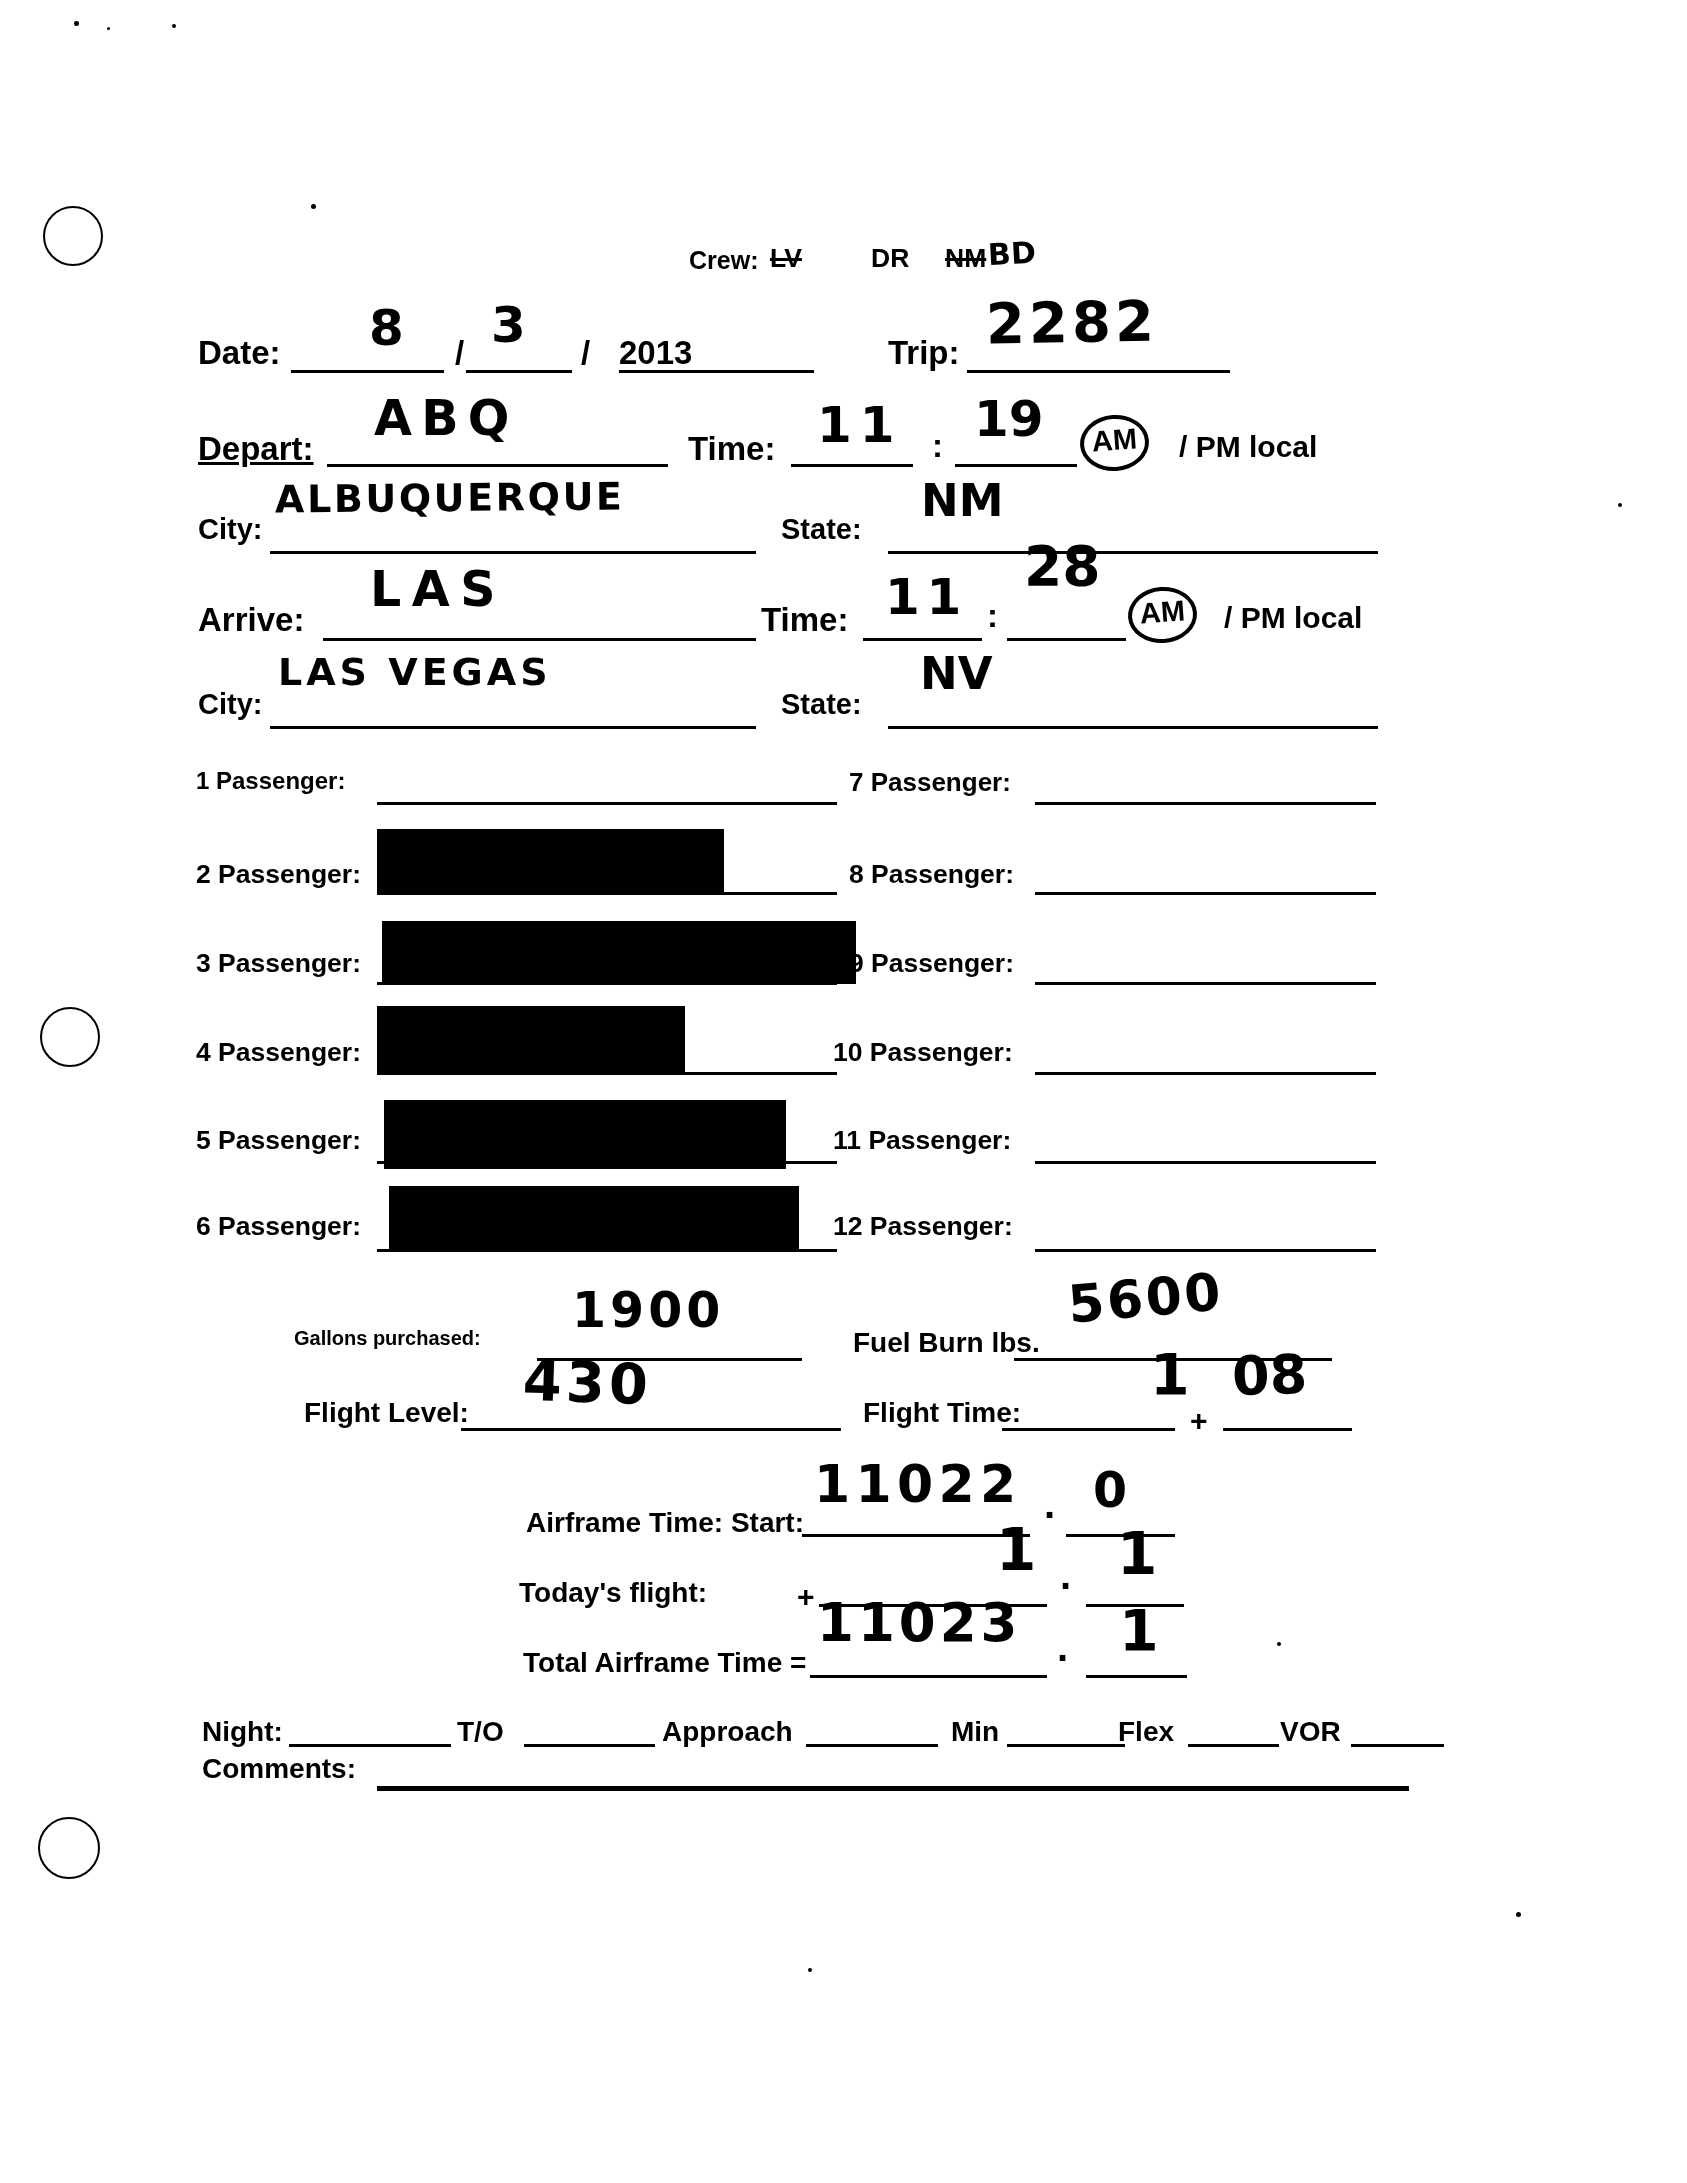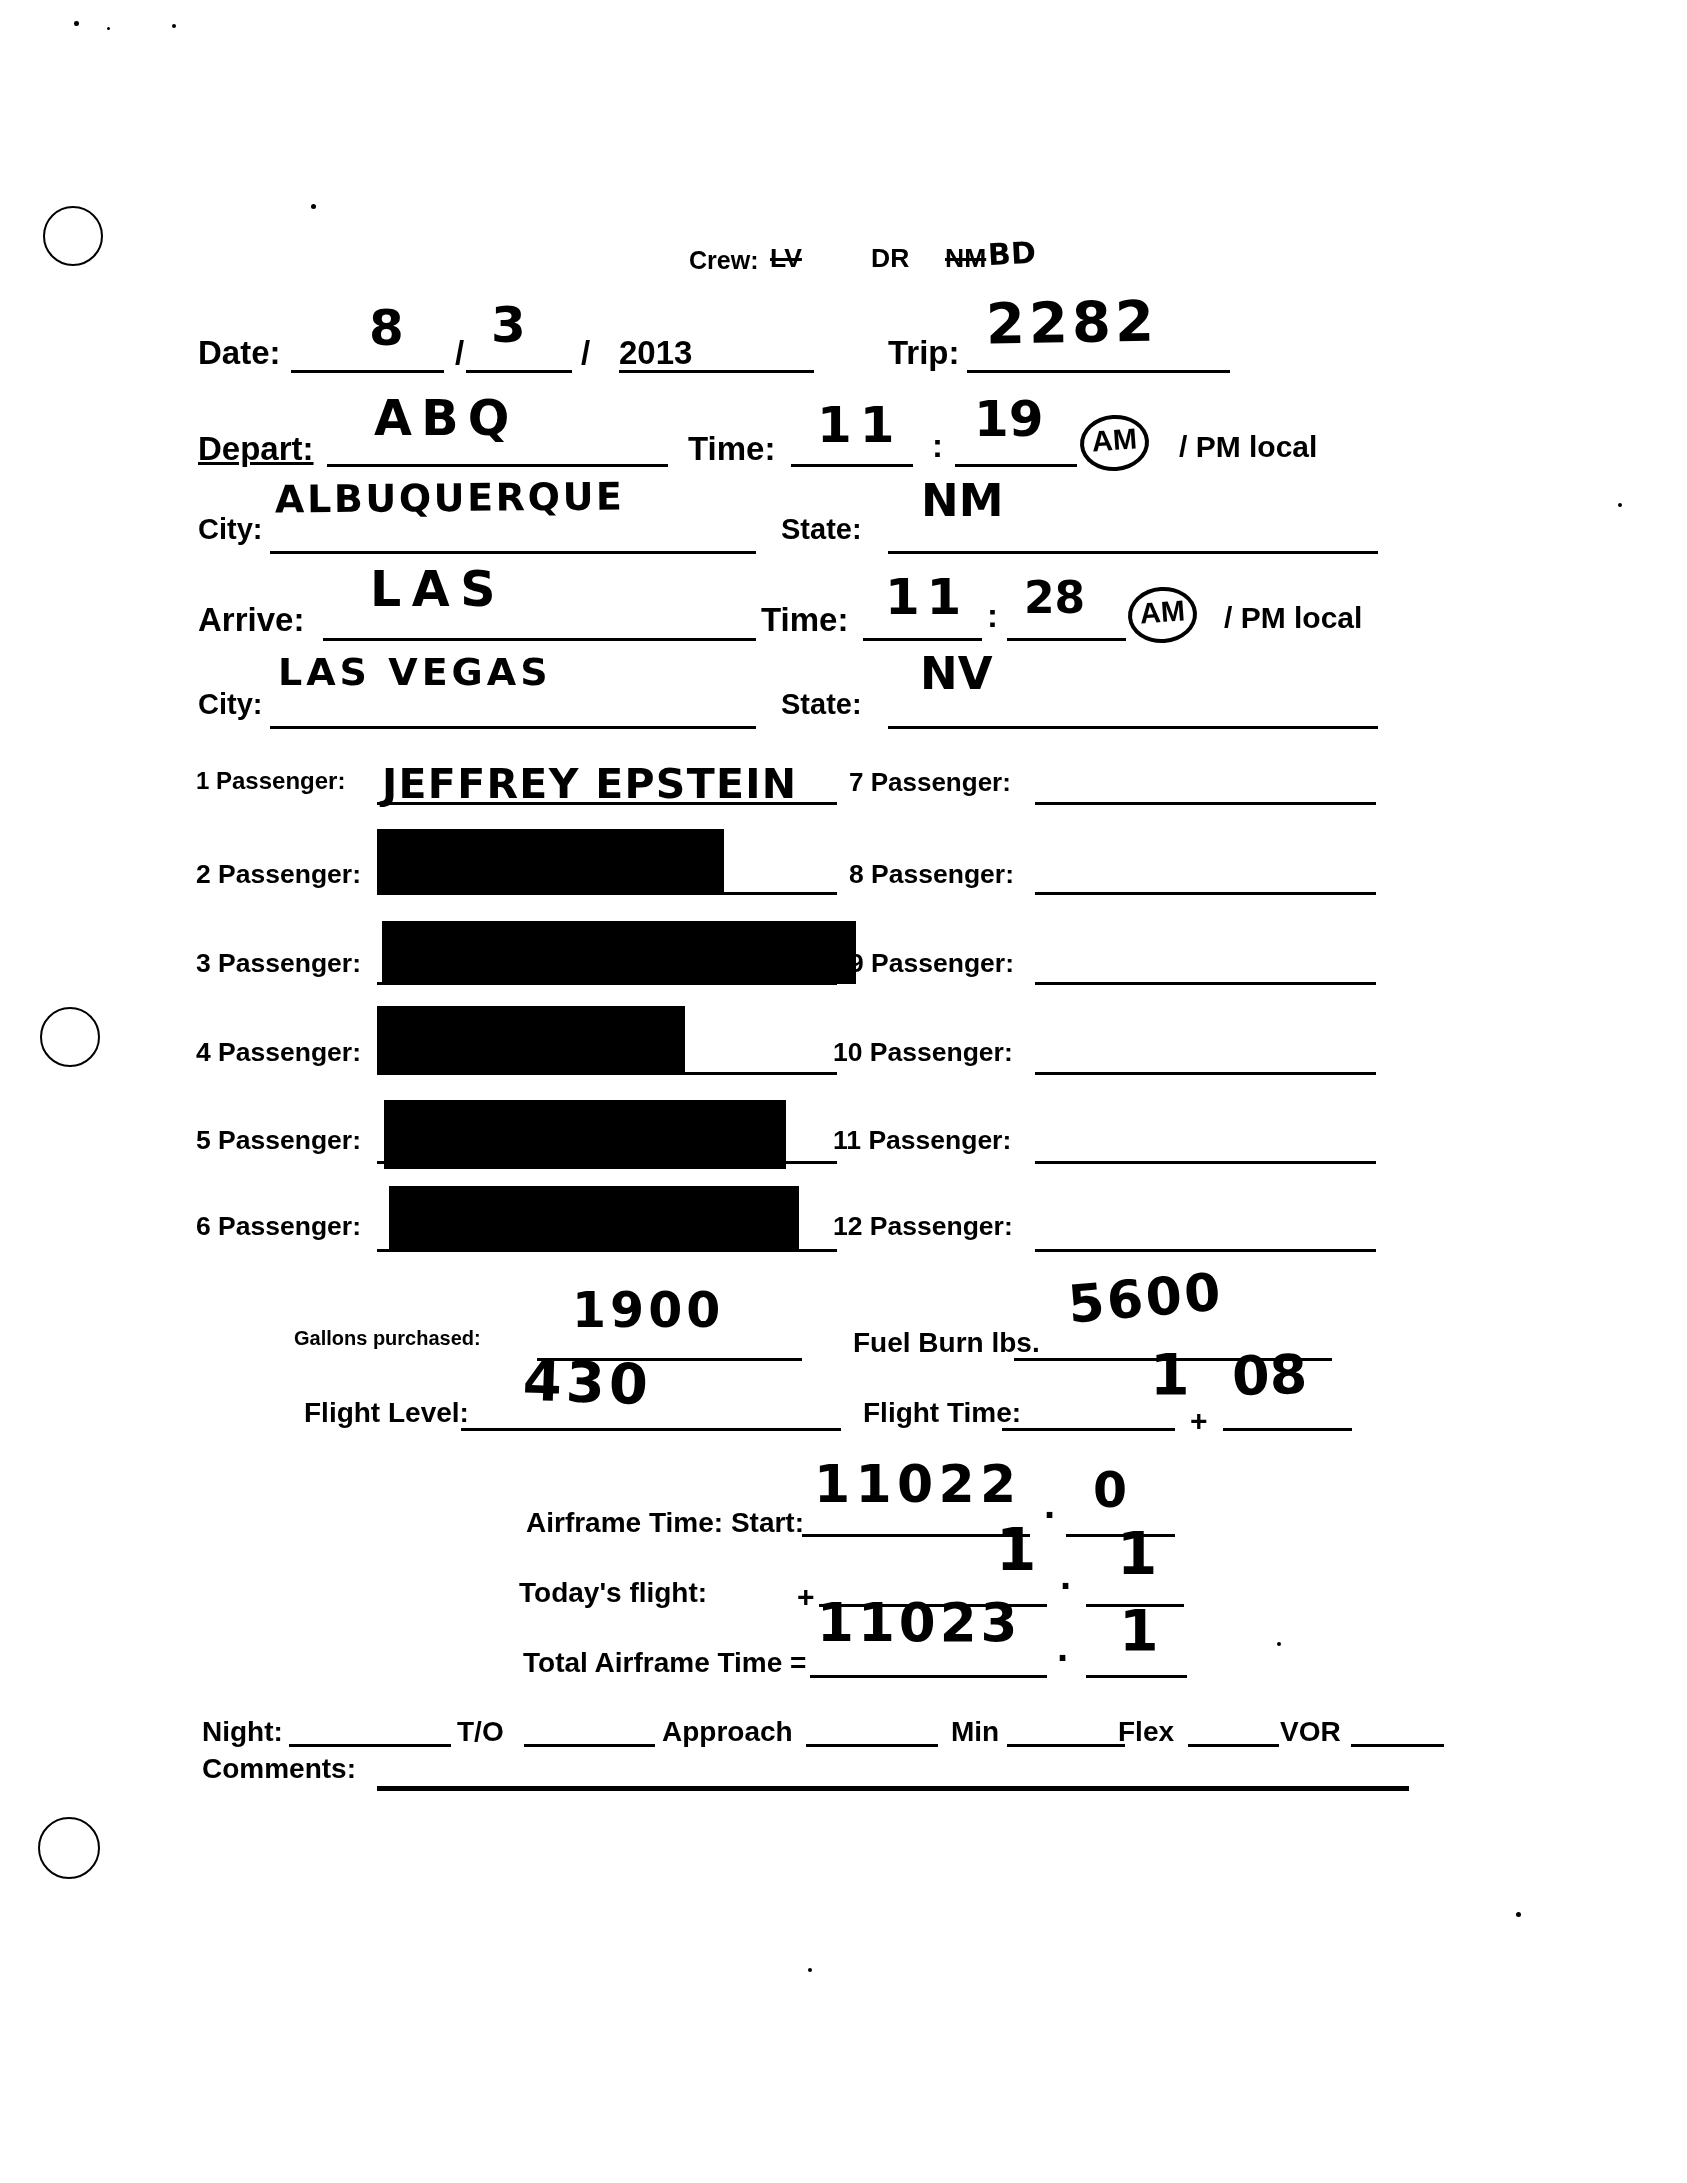--- a/index.html
+++ b/index.html
@@ -74,33 +74,32 @@
   <div class="line" style="left:888px;top:551px;width:490px;"></div>
 
   <div class="abs b" style="left:198px;top:601px;font-size:33px;">Arrive:</div>
   <div class="abs hw" style="left:370px;top:561px;font-size:49px;letter-spacing:10.6px;">LAS</div>
   <div class="line" style="left:323px;top:638px;width:433px;"></div>
   <div class="abs b" style="left:761px;top:601px;font-size:33px;">Time:</div>
   <div class="line" style="left:863px;top:638px;width:119px;"></div>
   <div class="abs hw" style="left:885px;top:568px;font-size:50px;letter-spacing:6.6px;">11</div>
   <div class="abs b" style="left:987px;top:597px;font-size:33px;">:</div>
   <div class="line" style="left:1007px;top:638px;width:119px;"></div>
-  <div class="abs hw" style="left:1024px;top:572px;font-size:44px;">28</div>
+  <div class="abs hw" style="left:1024px;top:534px;font-size:55px;">28</div>
   <div class="abs" style="left:1128px;top:587px;"><span class="am-circle">AM</span></div>
   <div class="abs b" style="left:1224px;top:601px;font-size:30px;">/ PM local</div>
 
   <div class="abs b" style="left:198px;top:688px;font-size:29px;">City:</div>
   <div class="abs hw" style="left:278px;top:650px;font-size:38px;letter-spacing:4px;">LAS VEGAS</div>
   <div class="line" style="left:270px;top:726px;width:486px;"></div>
   <div class="abs b" style="left:781px;top:688px;font-size:29px;">State:</div>
   <div class="abs hw" style="left:920px;top:647px;font-size:45px;">NV</div>
   <div class="line" style="left:888px;top:726px;width:490px;"></div>
 
   <div class="abs b" style="left:196px;top:767px;font-size:24px;">1 Passenger:</div>
-  <div class="abs hw" style="left:382px;top:760px;font-size:41px;letter-spacing:1.3px;">JEFFREY EPSTEIN</div>
   <div class="line" style="left:377px;top:802px;width:460px;"></div>
   <div class="abs b" style="left:196px;top:859px;font-size:26.5px;">2 Passenger:</div>
   <div class="line" style="left:377px;top:892px;width:460px;"></div>
   <div class="redact" style="left:377px;top:829px;width:347px;height:63px;"></div>
   <div class="abs b" style="left:196px;top:948px;font-size:26.5px;">3 Passenger:</div>
   <div class="line" style="left:377px;top:982px;width:460px;"></div>
   <div class="redact" style="left:382px;top:921px;width:474px;height:63px;"></div>
   <div class="abs b" style="left:196px;top:1037px;font-size:26.5px;">4 Passenger:</div>
   <div class="line" style="left:377px;top:1072px;width:460px;"></div>
   <div class="redact" style="left:377px;top:1006px;width:308px;height:69px;"></div>

